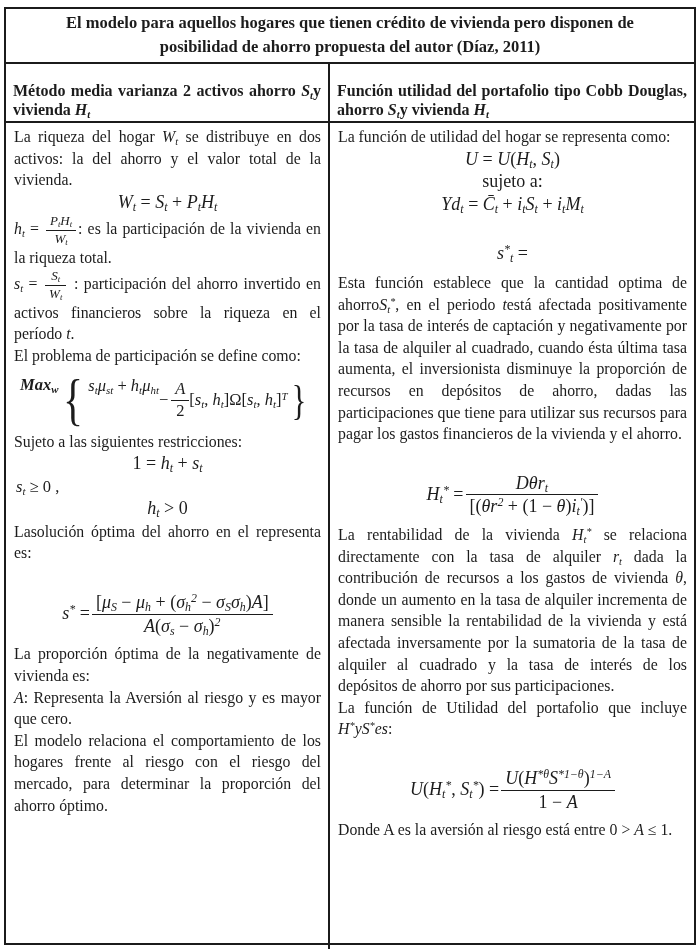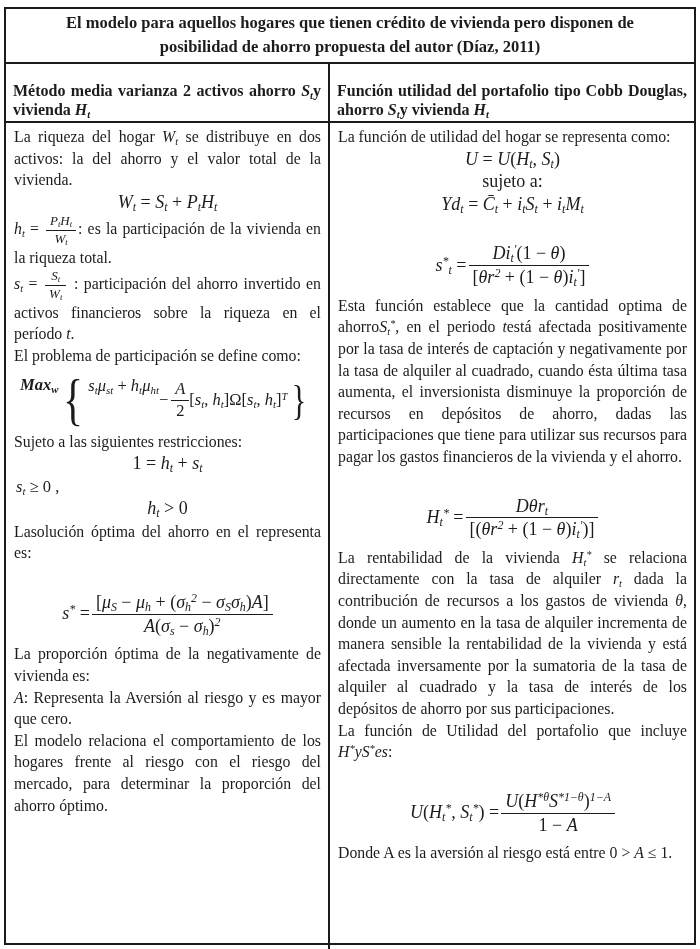--- a/index.html
+++ b/index.html
@@ -129,24 +129,20 @@
       <div class="bodycell">
         <p class="para">La función de utilidad del hogar se representa como:</p>
 
         <div class="eq"><i>U</i> = <i>U</i>(<i>H</i><sub>t</sub>, <i>S</i><sub>t</sub>)</div>
         <div class="eq" style="font-style:normal">sujeto a:</div>
         <div class="eq"><i>Yd</i><sub>t</sub> = <i>C̄</i><sub>t</sub> + <i>i</i><sub>t</sub><i>S</i><sub>t</sub> + <i>i</i><sub>t</sub><i>M</i><sub>t</sub></div>
 
         <div class="eq block mt-s">
           <span class="eqrow">
             <span><i>s</i><sup>*</sup><sub>t</sub> =</span>
-            <span class="frac">
-                <span class="num"><i>Di</i><sub>t</sub><sup>′</sup>(1 − <i>θ</i>)</span>
-                <span class="den">[<i>θr</i><sup>2</sup> + (1 − <i>θ</i>)<i>i</i><sub>t</sub><sup>′</sup>]</span>
-              </span>
           </span>
         </div>
 
         <p class="para mt-m">Esta función establece que la cantidad optima de ahorro<i>S</i><sub>t</sub><sup>*</sup>, en el periodo <i>t</i>está afectada positivamente por la tasa de interés de captación y negativamente por la tasa de alquiler al cuadrado, cuando ésta última tasa aumenta, el inversionista disminuye la proporción de recursos en depósitos de ahorro, dadas las participaciones que tiene para utilizar sus recursos para pagar los gastos financieros de la vivienda y el ahorro.</p>
 
         <div class="eq block mt-s">
           <span class="eqrow">
             <span><i>H</i><sub>t</sub><sup>*</sup> =</span>
             <span class="frac">
                 <span class="num"><i>Dθr</i><sub>t</sub></span>

